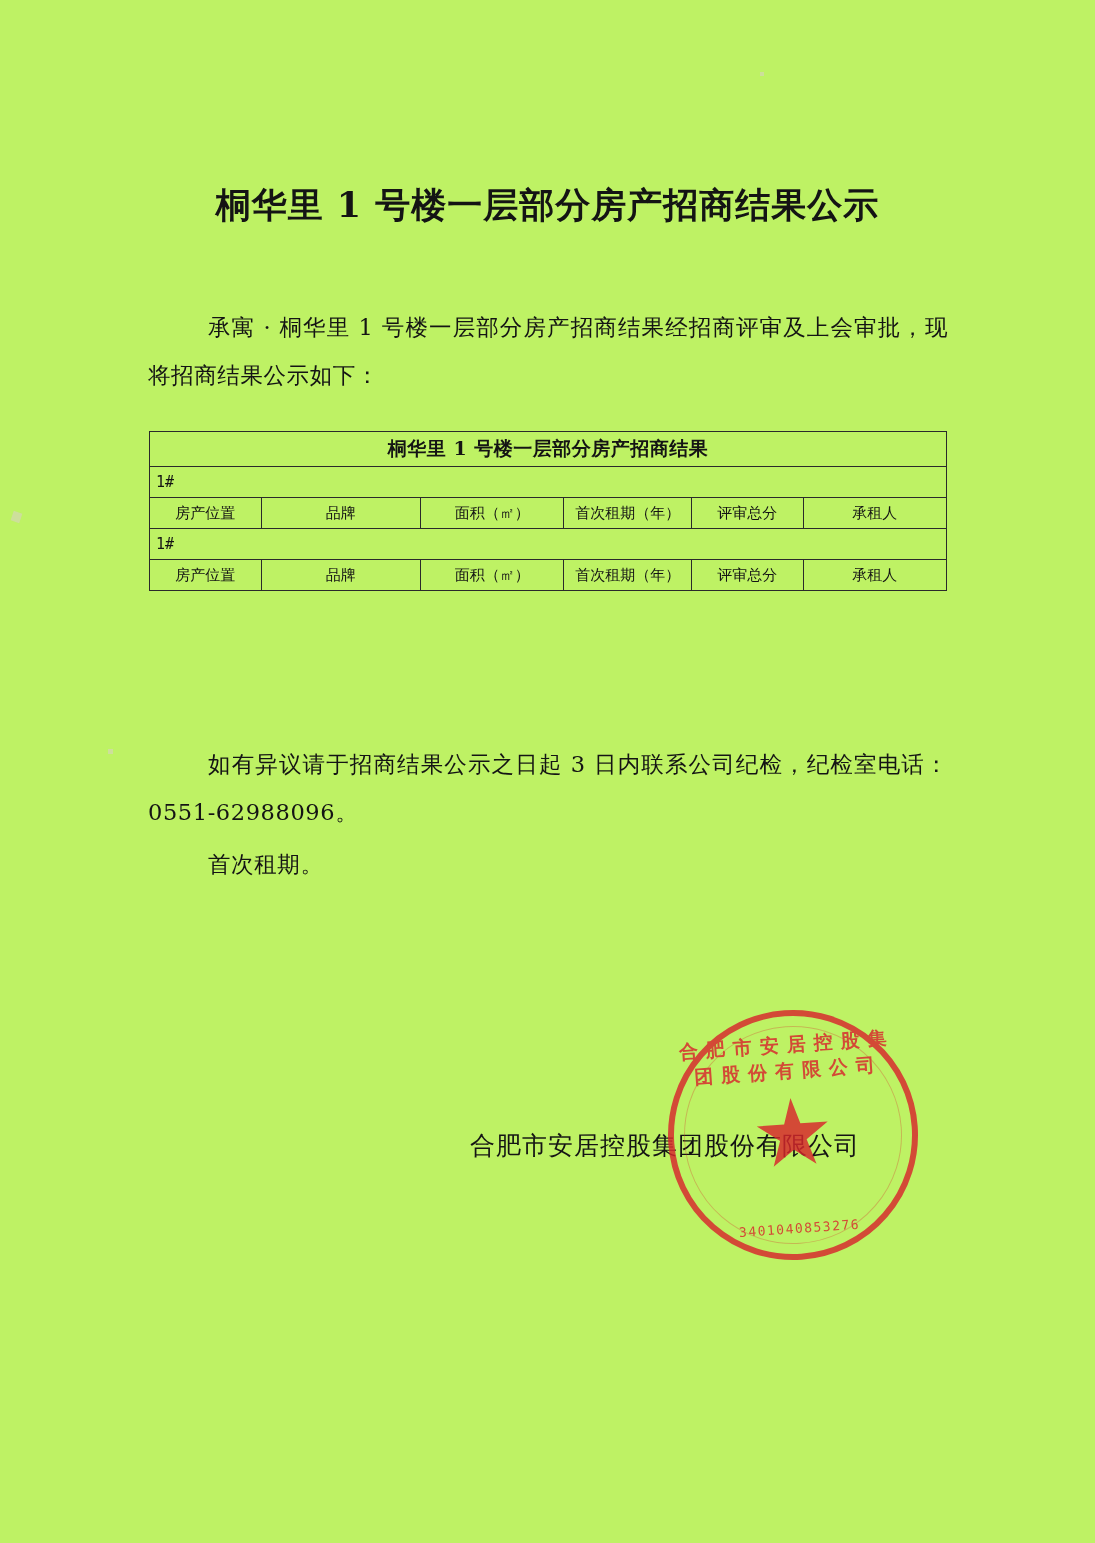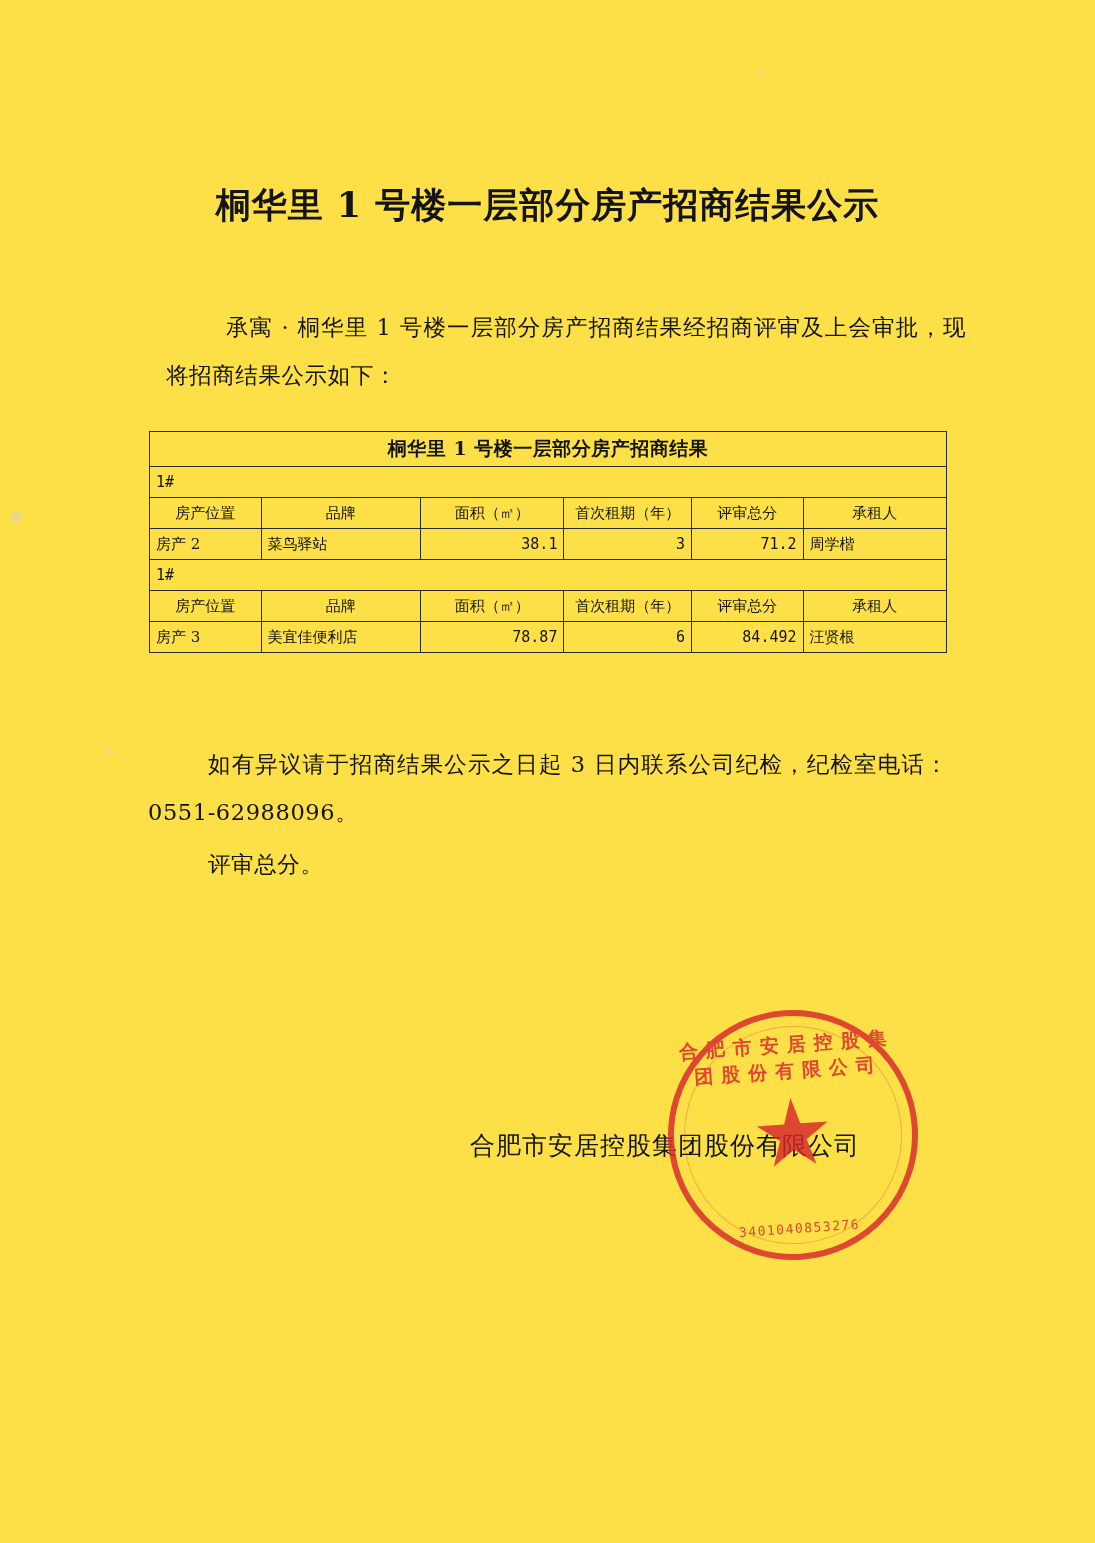--- a/index.html
+++ b/index.html
@@ -11,21 +11,21 @@
     width: 1095px;
     height: 1543px;
     position: relative;
     font-family: "DejaVu Serif", serif;
     color: #141414;
     overflow: hidden;
   }
   .page {
     position: absolute;
     inset: 0;
-    background: #fde047;
+    background: #bef264;
   }
   
   .scan-mark {
     position: absolute;
     background: #d9cfc9;
     opacity: .55;
   }
   .doc-title {
     position: absolute;
     top: 182px;
@@ -38,21 +38,21 @@
     font-family: "DejaVu Serif", serif;
   }
   .para {
     position: absolute;
     font-size: 22.5px;
     line-height: 48px;
     letter-spacing: 0.6px;
   }
   .para-intro {
     top: 303px;
-    left: 166px;
+    left: 148px;
     width: 800px;
     text-indent: 60px;
     text-align: justify;
   }
   .tbl-wrap {
     position: absolute;
     top: 431px;
     left: 149px;
     width: 798px;
   }
@@ -205,54 +205,38 @@
           <td class="group" colspan="6">1#</td>
         </tr>
         <tr>
           <td class="hdr">房产位置</td>
           <td class="hdr">品牌</td>
           <td class="hdr">面积（㎡）</td>
           <td class="hdr">首次租期（年）</td>
           <td class="hdr">评审总分</td>
           <td class="hdr">承租人</td>
         </tr>
-        <tr>
-          <td class="txt">房产 2</td>
-          <td class="txt">菜鸟驿站</td>
-          <td class="num">38.1</td>
-          <td class="num">3</td>
-          <td class="num">71.2</td>
-          <td class="txt">周学楷</td>
-        </tr>
 
         <tr>
           <td class="group" colspan="6">1#</td>
         </tr>
         <tr>
           <td class="hdr">房产位置</td>
           <td class="hdr">品牌</td>
           <td class="hdr">面积（㎡）</td>
           <td class="hdr">首次租期（年）</td>
           <td class="hdr">评审总分</td>
           <td class="hdr">承租人</td>
         </tr>
-        <tr>
-          <td class="txt">房产 3</td>
-          <td class="txt">美宜佳便利店</td>
-          <td class="num">78.87</td>
-          <td class="num">6</td>
-          <td class="num">84.492</td>
-          <td class="txt">汪贤根</td>
-        </tr>
       </tbody>
     </table>
   </div>
 
   <div class="para para-notice">如有异议请于招商结果公示之日起 3 日内联系公司纪检，纪检室电话：0551-62988096。</div>
-  <div class="para para-final">评审总分。</div>
+  <div class="para para-final">首次租期。</div>
 
   <div class="signature">
     <span>合肥市安居控股集团股份有限公司</span>
   </div>
 
   <div class="seal">
     <div class="seal-ring"></div>
     <div class="seal-inner">
       <div class="seal-top-text">合肥市安居控股集团股份有限公司</div>
       <div class="seal-star"></div>

